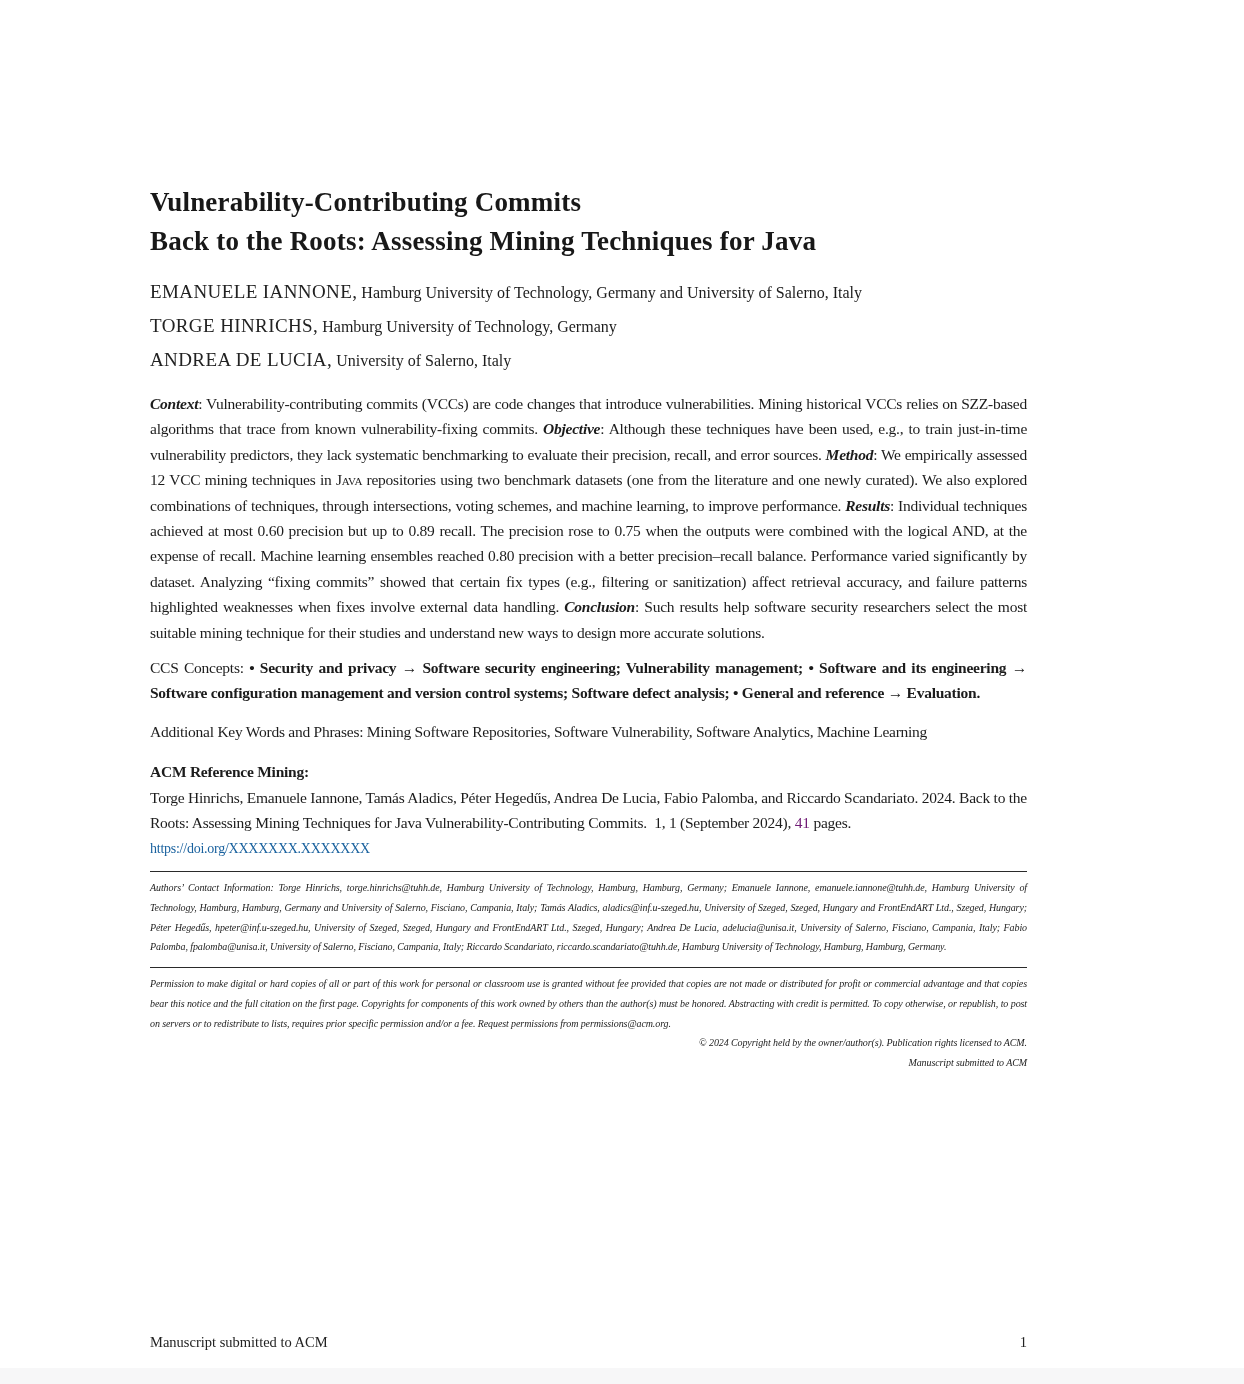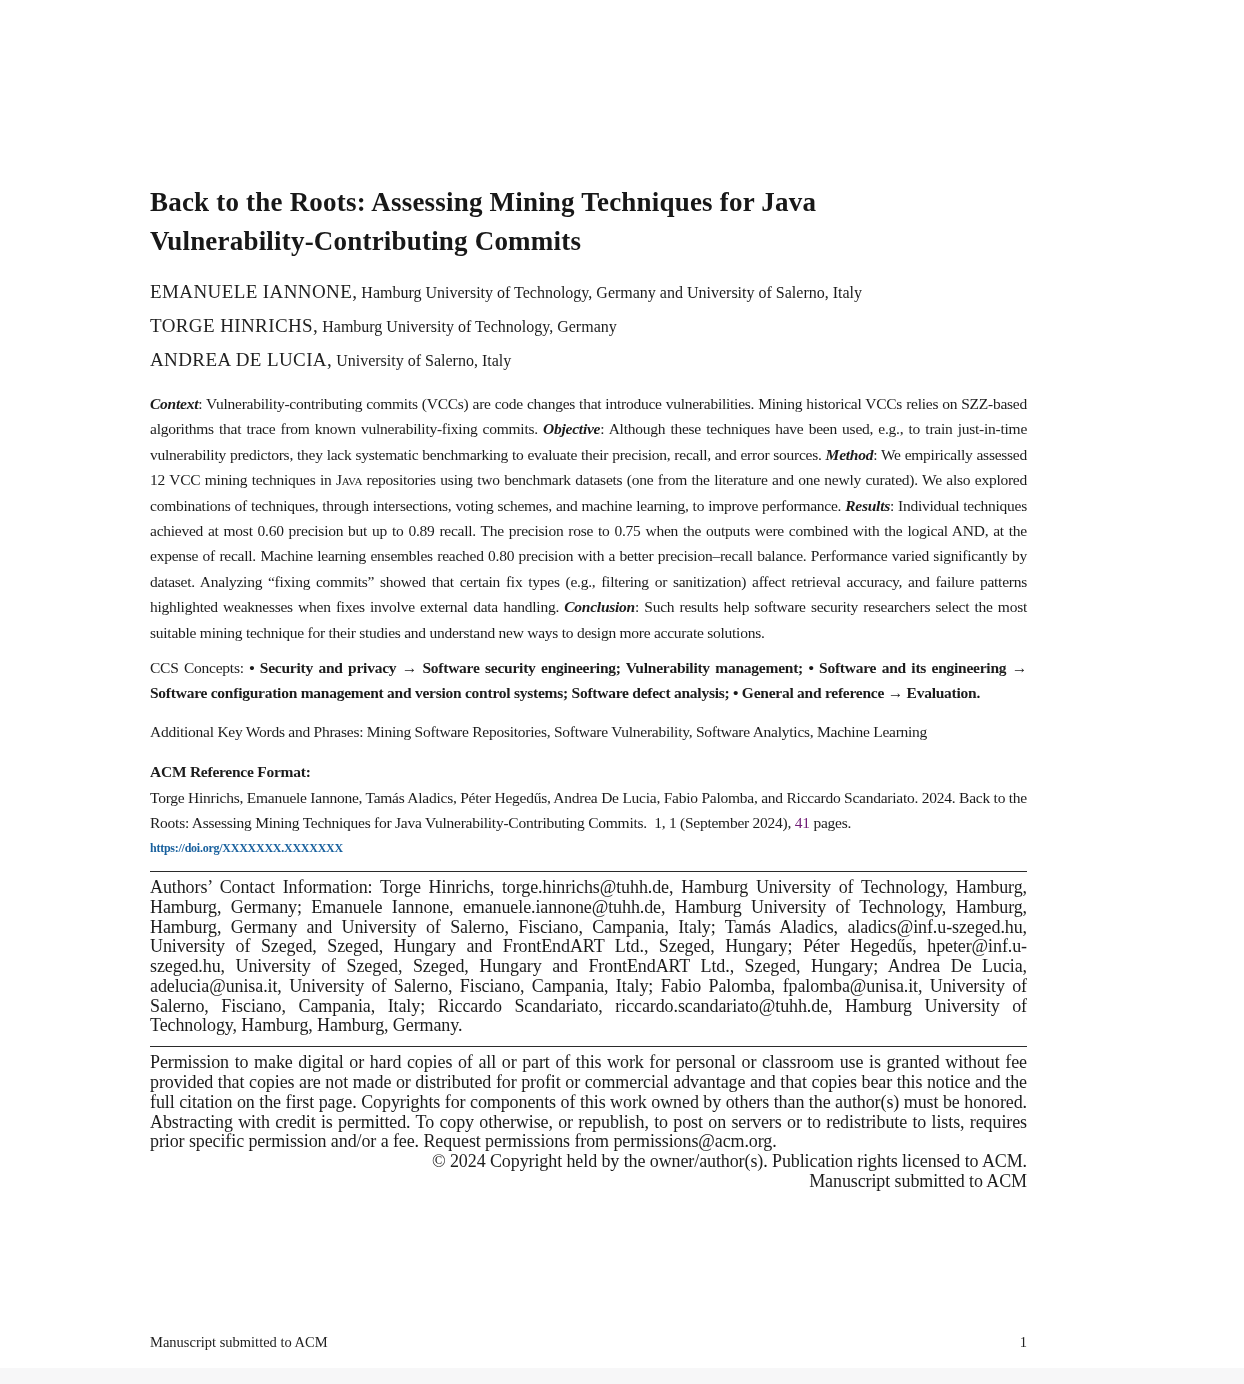--- a/index.html
+++ b/index.html
@@ -19,48 +19,48 @@
   .author { line-height: 33px; white-space: nowrap; }
   .author-name { font-size: 19px; letter-spacing: 0.4px; color: #222; }
   .author-aff { font-size: 16px; color: #1c1c1c; }
 
   .bodytext { font-size: 15.5px; line-height: 25.4px; letter-spacing: -0.25px; text-align: justify; margin: 0; }
   .abstract { margin-top: 14px; }
   .ccs { margin-top: 10px; }
   .keywords { margin-top: 13px; }
   .ref-label { margin-top: 15px; font-weight: 700; text-align: left; }
   .citation { text-align: justify; }
-  .doi-line { font-size: 12px; line-height: 25.4px; letter-spacing: -0.25px; font-weight: bold; }
+  .doi-line { font-size: 14px; line-height: 25.4px; letter-spacing: -0.25px; }
 
   .s-i { font-style: italic; font-weight: bold; }
   .s-b { font-weight: 700; }
   .s-sc { font-variant: small-caps; }
   .s-purple { color: #701a75; }
 
   a.doi-link { color: #19619e; text-decoration: none; cursor: pointer; }
 
   .footnote-rule { border: none; border-top: 1.2px solid #2a2a2a; margin: 10px 0 0 0; width: 877px; }
-  .smalltext { font-size: 18px; line-height: 19.8px; letter-spacing: -0.1px; text-align: justify; margin: 0; }
+  .smalltext { font-size: 10px; line-height: 19.8px; letter-spacing: -0.1px; text-align: justify; margin: 0; font-style: italic; }
   .contact { padding-top: 6px; }
   .permission-block { padding-top: 6px; }
   .permission-line { text-align: right; }
 
   .footer { position: absolute; left: 150px; top: 1334px; width: 877px; display: flex; justify-content: space-between; font-size: 14.5px; color: #222; }
 
   .bottom-band { position: absolute; left: 0; bottom: 0; width: 1244px; height: 16px; background: #f7f7f8; }
 </style>
 </head>
 <body>
 
 <div class="page">
   <div class="column">
 
     <div class="title">
+      <div>Vulnerability-Contributing Commits</div>
       <div>Back to the Roots: Assessing Mining Techniques for Java</div>
-      <div>Vulnerability-Contributing Commits</div>
     </div>
 
     <div class="authors">
       <div class="author">
         <span class="author-name">EMANUELE IANNONE,</span>
         <span class="author-aff">Hamburg University of Technology, Germany and University of Salerno, Italy</span>
       </div>
       <div class="author">
         <span class="author-name">TORGE HINRICHS,</span>
         <span class="author-aff">Hamburg University of Technology, Germany</span>
@@ -70,21 +70,21 @@
         <span class="author-aff">University of Salerno, Italy</span>
       </div>
     </div>
 
     <p class="bodytext abstract"><span class="s-i">Context</span><span>: Vulnerability-contributing commits (VCCs) are code changes that introduce vulnerabilities. Mining historical VCCs relies on SZZ-based algorithms that trace from known vulnerability-fixing commits. </span><span class="s-i">Objective</span><span>: Although these techniques have been used, e.g., to train just-in-time vulnerability predictors, they lack systematic benchmarking to evaluate their precision, recall, and error sources. </span><span class="s-i">Method</span><span>: We empirically assessed 12 VCC mining techniques in </span><span class="s-sc">Java</span><span> repositories using two benchmark datasets (one from the literature and one newly curated). We also explored combinations of techniques, through intersections, voting schemes, and machine learning, to improve performance. </span><span class="s-i">Results</span><span>: Individual techniques achieved at most 0.60 precision but up to 0.89 recall. The precision rose to 0.75 when the outputs were combined with the logical AND, at the expense of recall. Machine learning ensembles reached 0.80 precision with a better precision–recall balance. Performance varied significantly by dataset. Analyzing “fixing commits” showed that certain fix types (e.g., filtering or sanitization) affect retrieval accuracy, and failure patterns highlighted weaknesses when fixes involve external data handling. </span><span class="s-i">Conclusion</span><span>: Such results help software security researchers select the most suitable mining technique for their studies and understand new ways to design more accurate solutions.</span></p>
 
     <p class="bodytext ccs"><span>CCS Concepts: </span><span class="s-b">• Security and privacy → Software security engineering; Vulnerability management; • Software and its engineering → Software configuration management and version control systems; Software defect analysis; • General and reference → Evaluation.</span></p>
 
     <p class="bodytext keywords">Additional Key Words and Phrases: Mining Software Repositories, Software Vulnerability, Software Analytics, Machine Learning</p>
 
-    <p class="bodytext ref-label">ACM Reference Format:</p>
+    <p class="bodytext ref-label">ACM Reference Mining:</p>
     <p class="bodytext citation"><span>Torge Hinrichs, Emanuele Iannone, Tamás Aladics, Péter Hegedűs, Andrea De Lucia, Fabio Palomba, and Riccardo Scandariato. 2024. Back to the Roots: Assessing Mining Techniques for Java Vulnerability-Contributing Commits.&nbsp; 1, 1 (September 2024), </span><span class="s-purple">41</span><span> pages.</span></p>
     <div class="doi-line"><a class="doi-link">https://doi.org/XXXXXXX.XXXXXXX</a></div>
 
     <hr class="footnote-rule">
 
     <p class="smalltext contact">Authors’ Contact Information: Torge Hinrichs, torge.hinrichs@tuhh.de, Hamburg University of Technology, Hamburg, Hamburg, Germany; Emanuele Iannone, emanuele.iannone@tuhh.de, Hamburg University of Technology, Hamburg, Hamburg, Germany and University of Salerno, Fisciano, Campania, Italy; Tamás Aladics, aladics@inf.u-szeged.hu, University of Szeged, Szeged, Hungary and FrontEndART Ltd., Szeged, Hungary; Péter Hegedűs, hpeter@inf.u-szeged.hu, University of Szeged, Szeged, Hungary and FrontEndART Ltd., Szeged, Hungary; Andrea De Lucia, adelucia@unisa.it, University of Salerno, Fisciano, Campania, Italy; Fabio Palomba, fpalomba@unisa.it, University of Salerno, Fisciano, Campania, Italy; Riccardo Scandariato, riccardo.scandariato@tuhh.de, Hamburg University of Technology, Hamburg, Hamburg, Germany.</p>
 
     <hr class="footnote-rule">
 
     <div class="permission-block">

